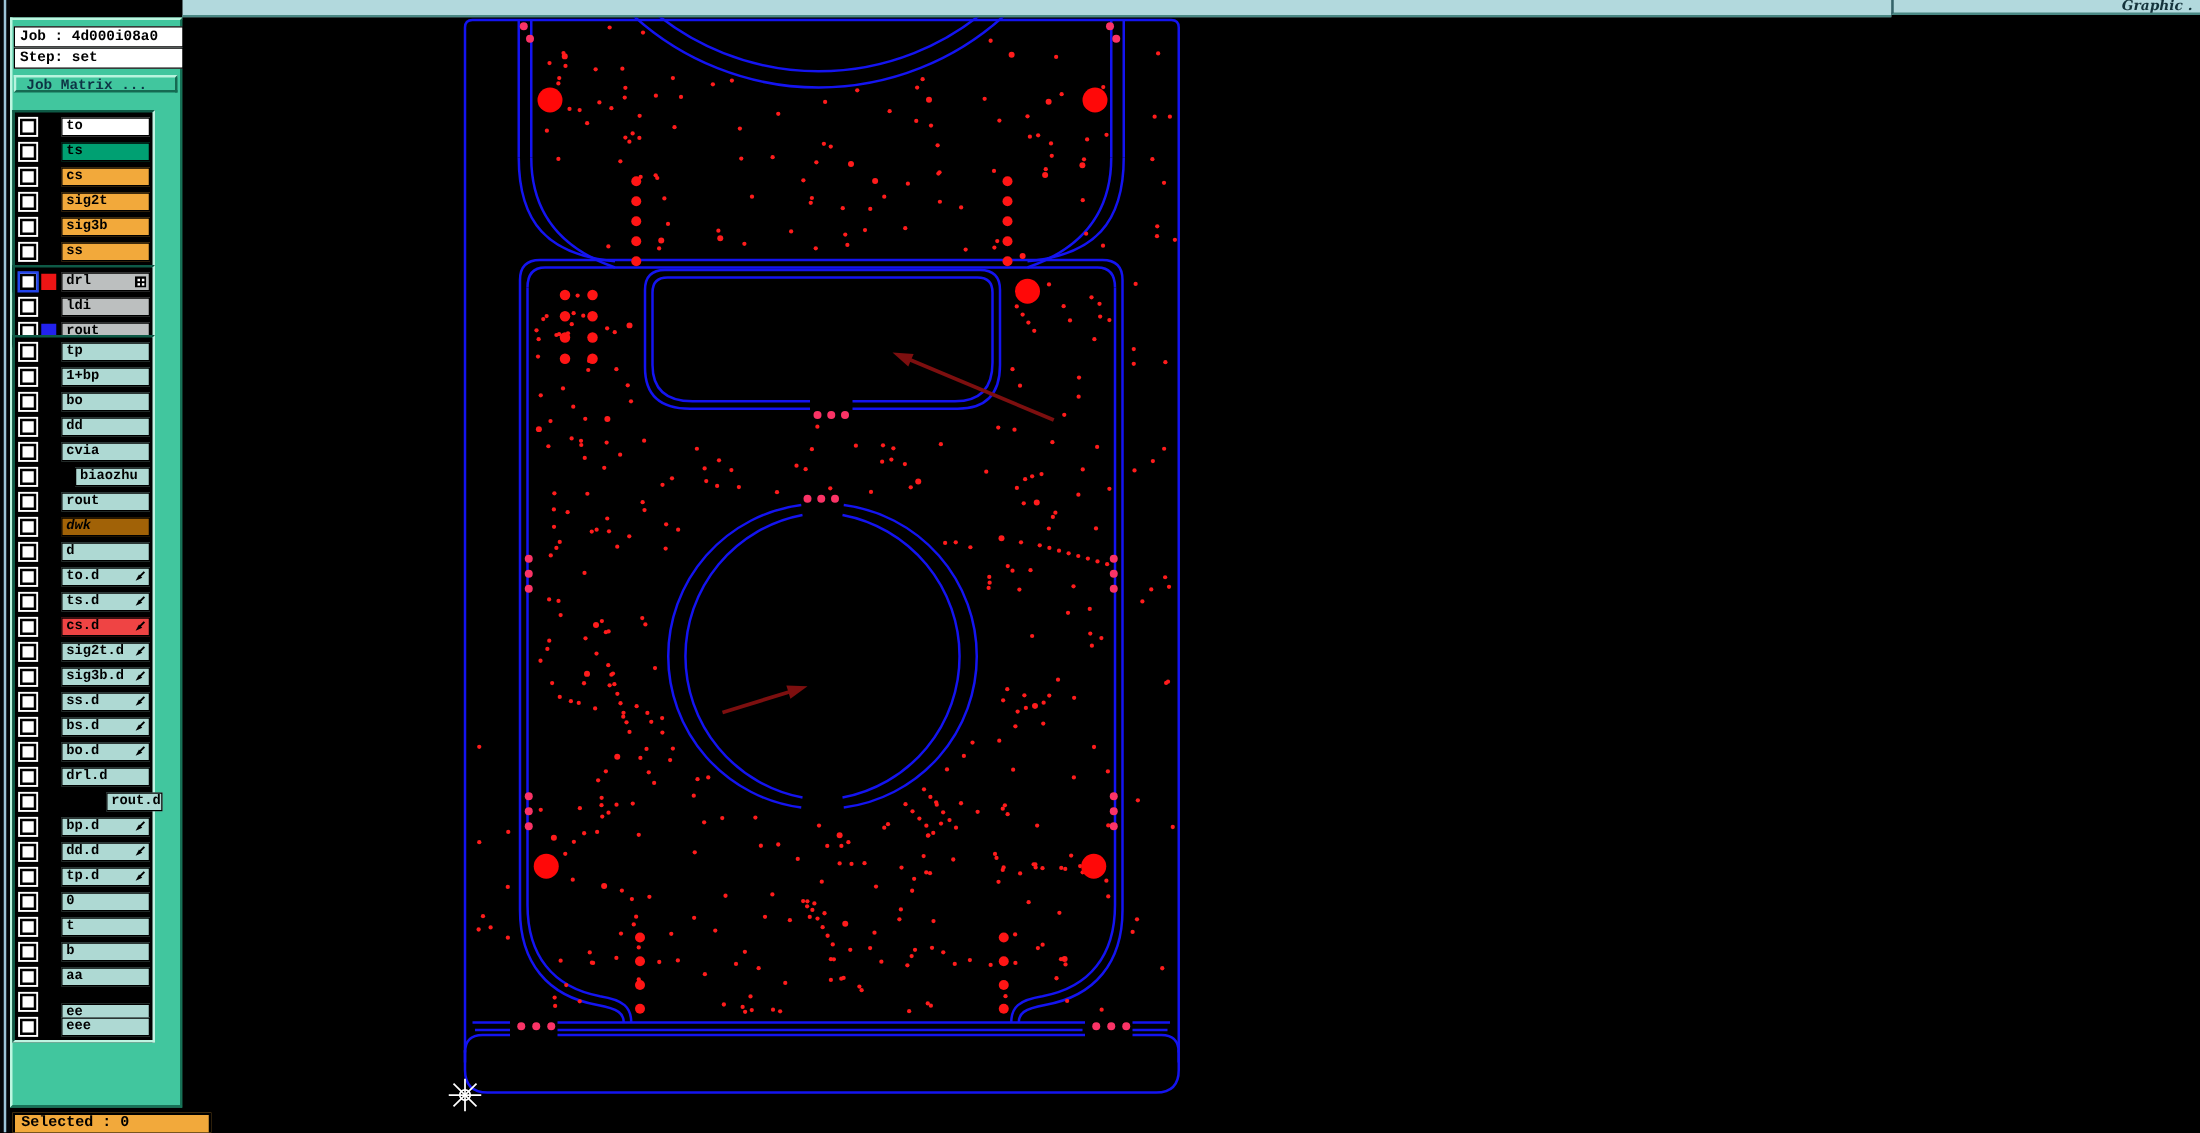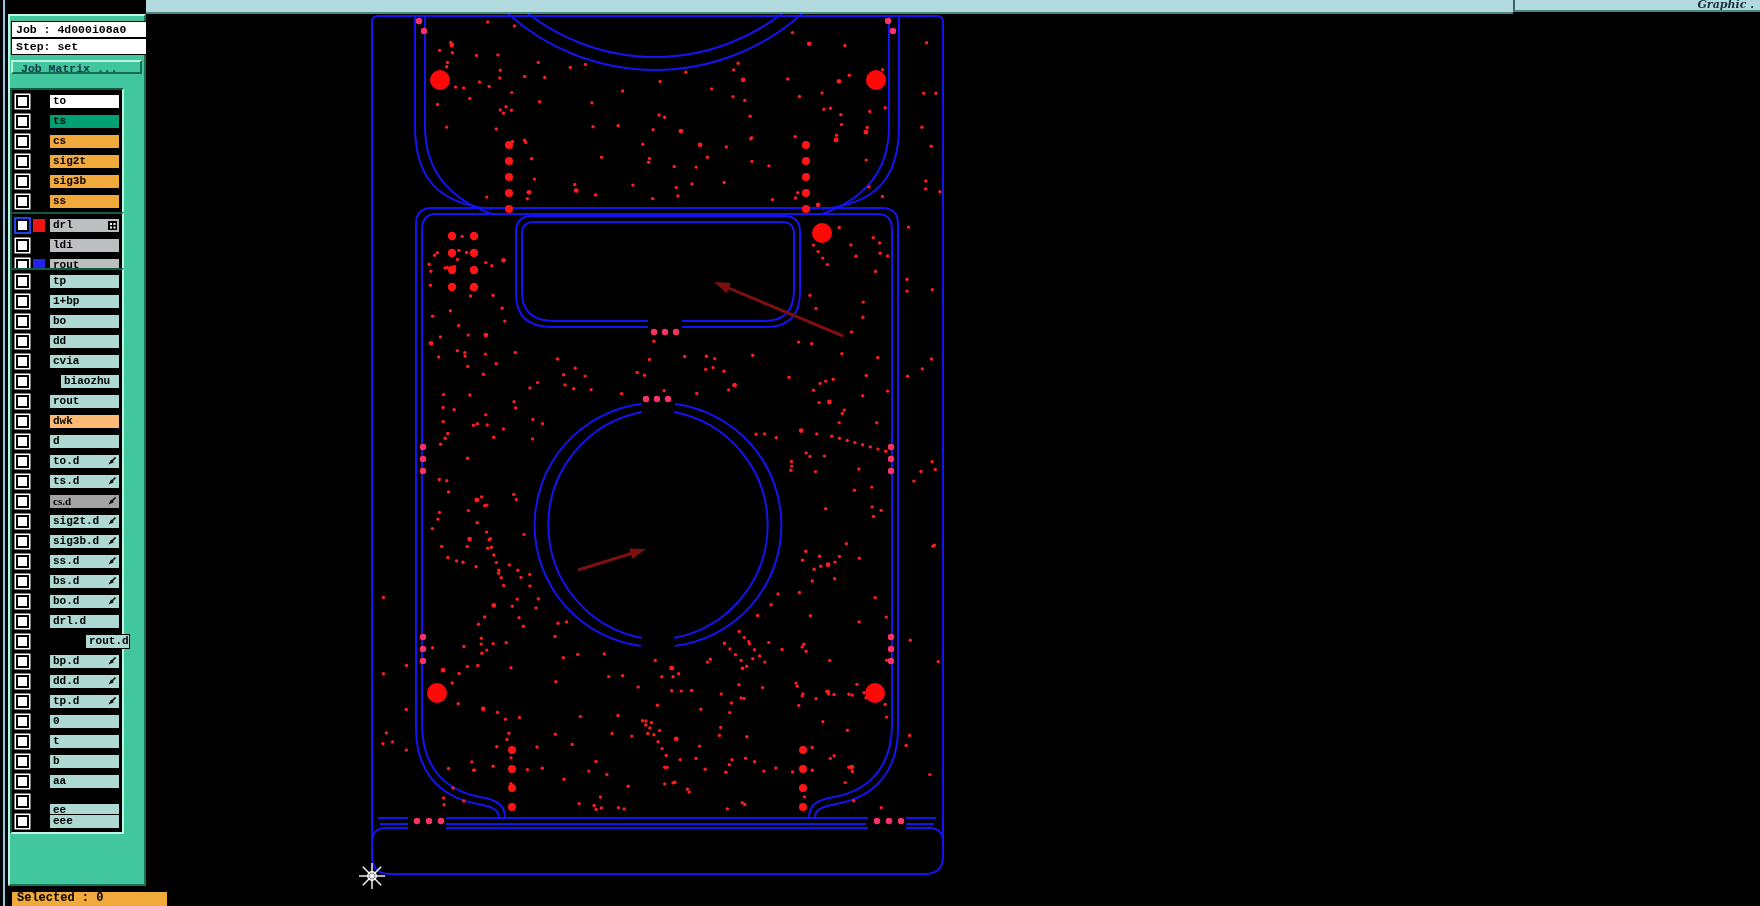--- a/index.html
+++ b/index.html
@@ -159,21 +159,21 @@
           <div class="llabel" style="background: rgb(174, 217, 211); margin-left: 15px;"><span class="txt">biaozhu</span></div>
         </div>
         <div class="lrow">
           <div class="cbx"></div>
           <div class="swatch" style="background: transparent;"></div>
           <div class="llabel" style="background: rgb(174, 217, 211);"><span class="txt">rout</span></div>
         </div>
         <div class="lrow">
           <div class="cbx"></div>
           <div class="swatch" style="background: transparent;"></div>
-          <div class="llabel" style="background: #fdba74;"><span class="txt">dwk</span></div>
+          <div class="llabel" style="background: #a16207; font-style: italic;"><span class="txt">dwk</span></div>
         </div>
         <div class="lrow">
           <div class="cbx"></div>
           <div class="swatch" style="background: transparent;"></div>
           <div class="llabel" style="background: rgb(174, 217, 211);"><span class="txt">d</span></div>
         </div>
         <div class="lrow">
           <div class="cbx"></div>
           <div class="swatch" style="background: transparent;"></div>
           <div class="llabel" style="background: rgb(174, 217, 211);"><span class="txt">to.d</span><span class="licon"><svg width="10" height="10">
@@ -185,21 +185,21 @@
           <div class="cbx"></div>
           <div class="swatch" style="background: transparent;"></div>
           <div class="llabel" style="background: rgb(174, 217, 211);"><span class="txt">ts.d</span><span class="licon"><svg width="10" height="10">
                 <line x1="8.5" y1="1.5" x2="4.5" y2="5.5" stroke="#000" stroke-width="1.6"></line>
                 <polygon points="1.5,8.5 4.2,3.6 6.8,6.2" fill="#000"></polygon>
               </svg></span></div>
         </div>
         <div class="lrow">
           <div class="cbx"></div>
           <div class="swatch" style="background: transparent;"></div>
-          <div class="llabel" style="background: #a3a3a3; font-family: Liberation Serif, serif;"><span class="txt">cs.d</span><span class="licon"><svg width="10" height="10">
+          <div class="llabel" style="background: #ef4444;"><span class="txt">cs.d</span><span class="licon"><svg width="10" height="10">
                 <line x1="8.5" y1="1.5" x2="4.5" y2="5.5" stroke="#000" stroke-width="1.6"></line>
                 <polygon points="1.5,8.5 4.2,3.6 6.8,6.2" fill="#000"></polygon>
               </svg></span></div>
         </div>
         <div class="lrow">
           <div class="cbx"></div>
           <div class="swatch" style="background: transparent;"></div>
           <div class="llabel" style="background: rgb(174, 217, 211);"><span class="txt">sig2t.d</span><span class="licon"><svg width="10" height="10">
                 <line x1="8.5" y1="1.5" x2="4.5" y2="5.5" stroke="#000" stroke-width="1.6"></line>
                 <polygon points="1.5,8.5 4.2,3.6 6.8,6.2" fill="#000"></polygon>

